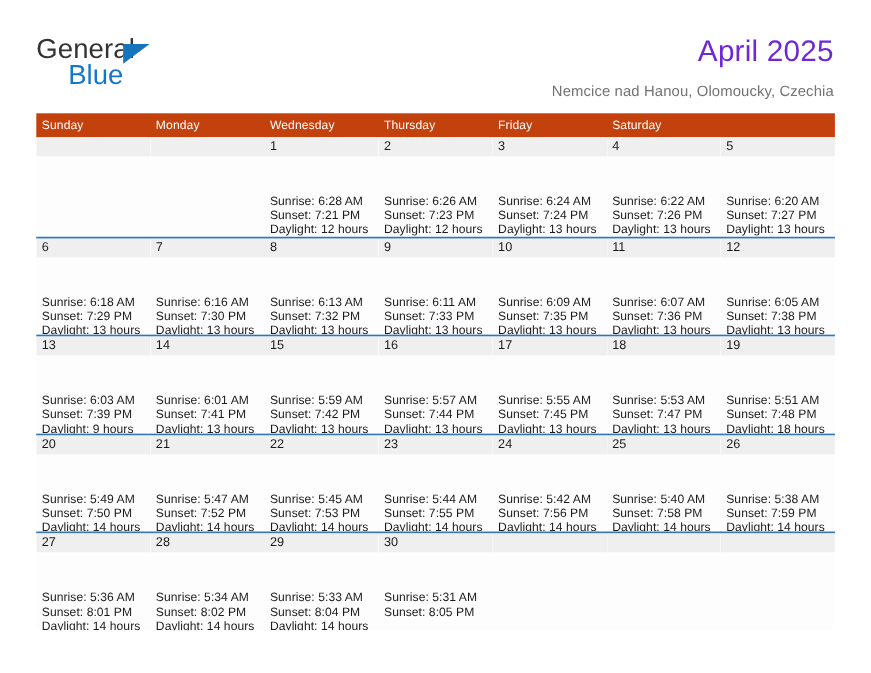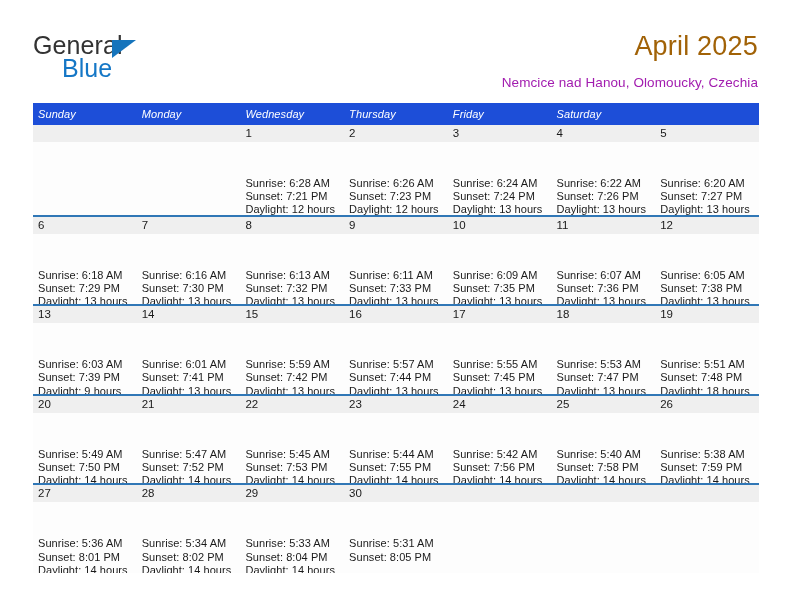--- a/index.html
+++ b/index.html
@@ -67,48 +67,47 @@
   }
 
   .title-block {
     position: absolute;
     right: 34px;
     top: 30px;
     text-align: right;
   }
   .cal-title {
     font-size: 27px;
-    color: #a16207;
+    color: #6d28d9;
     font-weight: normal;
     line-height: 32px;
     margin: 0;
     letter-spacing: 0.2px;
   }
   .cal-subtitle {
     font-size: 13.5px;
-    color: #a21caf;
+    color: #737373;
     line-height: 18px;
     margin: 12px 0 0 0;
     letter-spacing: 0.1px;
     text-align: right;
   }
 
   
   .calendar {
     position: absolute;
     left: 33px;
     top: 103px;
     width: 726px;
   }
   .dow-row {
     display: flex;
     width: 726px;
     height: 22px;
-    background: #1d4ed8;
-    font-style: italic;
+    background: #c2410c;
   }
   .dow {
     flex: 0 0 103.714px;
     width: 103.714px;
     box-sizing: border-box;
     color: #ffffff;
     font-size: 11px;
     line-height: 22px;
     padding-left: 5px;
     letter-spacing: 0.1px;

